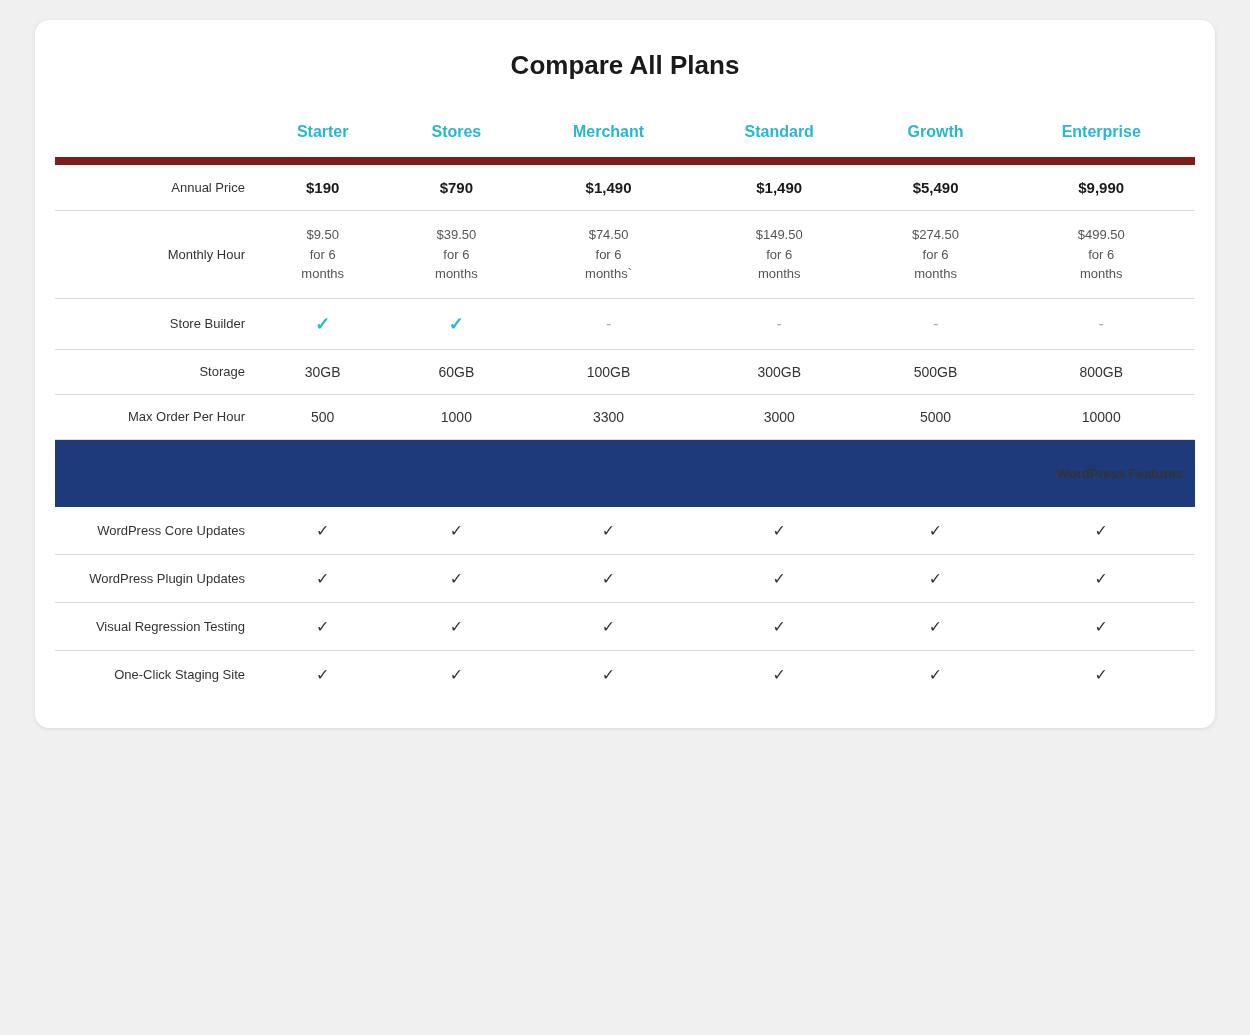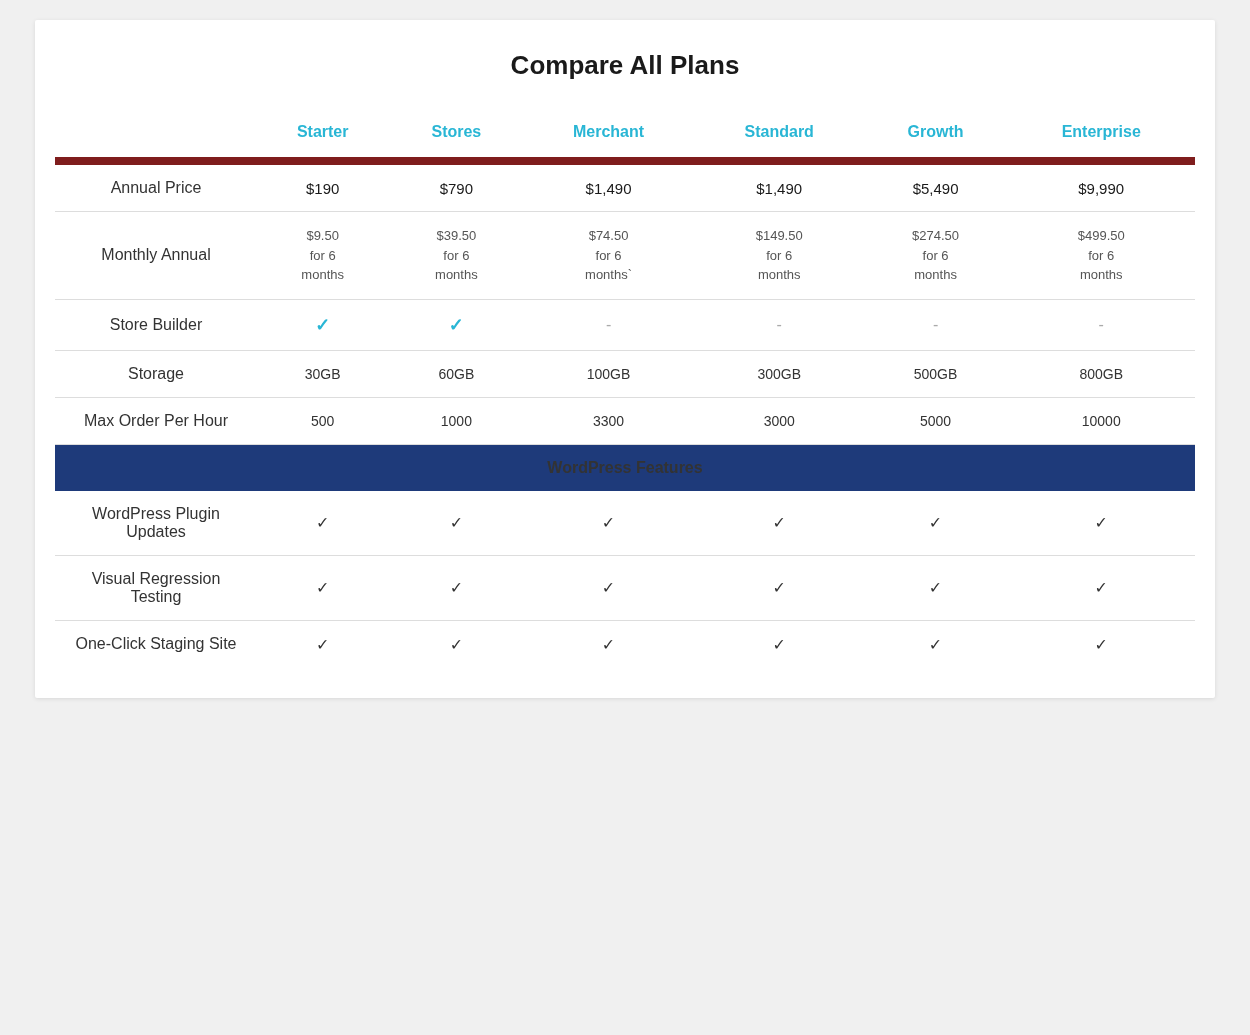--- a/index.html
+++ b/index.html
@@ -7,21 +7,21 @@
       background: #f0f0f0;
       font-family: -apple-system, BlinkMacSystemFont, 'Segoe UI', Arial, sans-serif;
       display: flex;
       justify-content: center;
       align-items: flex-start;
       padding: 20px;
       min-height: 1035px;
     }
     .outer-container {
       background: #fff;
-      border-radius: 2px;
+      border-radius: 14px;
       box-shadow: 0 1px 4px rgba(0,0,0,0.1);
       width: 1180px;
       padding: 30px 20px 30px 20px;
     }
     .page-title {
       text-align: center;
       font-size: 26px;
       font-weight: 700;
       color: #1a1a1a;
       margin-bottom: 28px;
@@ -30,24 +30,24 @@
       width: 100%;
       border-collapse: collapse;
     }
     .compare-table th, .compare-table td {
       padding: 14px 10px;
       text-align: center;
       font-size: 14px;
     }
     .compare-table th:first-child,
     .compare-table td:first-child {
-      text-align: center;
+      text-align: right;
       padding-left: 12px;
       width: 200px;
-      font-size: 16px;
+      font-size: 13px;
       color: #333;
     }
     .header-row th {
       font-size: 16px;
       font-weight: 600;
       color: #29b6d5;
       border-bottom: 8px solid #7f1d1d;
       padding-bottom: 16px;
     }
     .header-row th:first-child {
@@ -58,21 +58,21 @@
       color: #333;
     }
     .data-row:last-child td {
       border-bottom: none;
     }
     .label-cell {
       font-size: 14px;
       color: #444;
     }
     .price-annual {
-      font-weight: 400;
+      font-weight: 700;
       font-size: 15px;
       color: #1a1a1a;
     }
     .price-monthly {
       font-size: 13px;
       color: #555;
       line-height: 1.5;
     }
     .check-teal {
       color: #29b6d5;
@@ -86,21 +86,21 @@
     .dash {
       color: #aaa;
       font-size: 16px;
     }
     .section-header td {
       background-color: #1e3a7a;
       color: #fff;
       font-weight: 700;
       font-size: 15px;
       text-align: left;
-      padding: 14px 12px;
+      padding: 26px 12px;
     }
     .section-header td[colspan] {
       border-bottom: none;
     }
   </style>
 </head>
 <body>
 
 <div class="outer-container">
   <h1 class="page-title">Compare All Plans</h1>
@@ -120,21 +120,21 @@
     <tr class="data-row">
           <td class="label-cell">Annual Price</td>
           <td><span class="price-annual">$190</span></td>
           <td><span class="price-annual">$790</span></td>
           <td><span class="price-annual">$1,490</span></td>
           <td><span class="price-annual">$1,490</span></td>
           <td><span class="price-annual">$5,490</span></td>
           <td><span class="price-annual">$9,990</span></td>
         </tr>
         <tr class="data-row">
-          <td class="label-cell">Monthly Annual</td>
+          <td class="label-cell">Monthly Hour</td>
           <td><span class="price-monthly">$9.50<br>for 6<br>months</span></td>
           <td><span class="price-monthly">$39.50<br>for 6<br>months</span></td>
           <td><span class="price-monthly">$74.50<br>for 6<br>months`</span></td>
           <td><span class="price-monthly">$149.50<br>for 6<br>months</span></td>
           <td><span class="price-monthly">$274.50<br>for 6<br>months</span></td>
           <td><span class="price-monthly">$499.50<br>for 6<br>months</span></td>
         </tr>
         <tr class="data-row">
           <td class="label-cell">Store Builder</td>
           <td><span class="check-teal">✓</span></td>
@@ -159,20 +159,29 @@
           <td>1000</td>
           <td>3300</td>
           <td>3000</td>
           <td>5000</td>
           <td>10000</td>
         </tr>
         <tr class="section-header">
           <td colspan="7">WordPress Features</td>
         </tr>
         <tr class="data-row">
+          <td class="label-cell">WordPress Core Updates</td>
+          <td><span class="check-dark">✓</span></td>
+          <td><span class="check-dark">✓</span></td>
+          <td><span class="check-dark">✓</span></td>
+          <td><span class="check-dark">✓</span></td>
+          <td><span class="check-dark">✓</span></td>
+          <td><span class="check-dark">✓</span></td>
+        </tr>
+        <tr class="data-row">
           <td class="label-cell">WordPress Plugin Updates</td>
           <td><span class="check-dark">✓</span></td>
           <td><span class="check-dark">✓</span></td>
           <td><span class="check-dark">✓</span></td>
           <td><span class="check-dark">✓</span></td>
           <td><span class="check-dark">✓</span></td>
           <td><span class="check-dark">✓</span></td>
         </tr>
         <tr class="data-row">
           <td class="label-cell">Visual Regression Testing</td>

